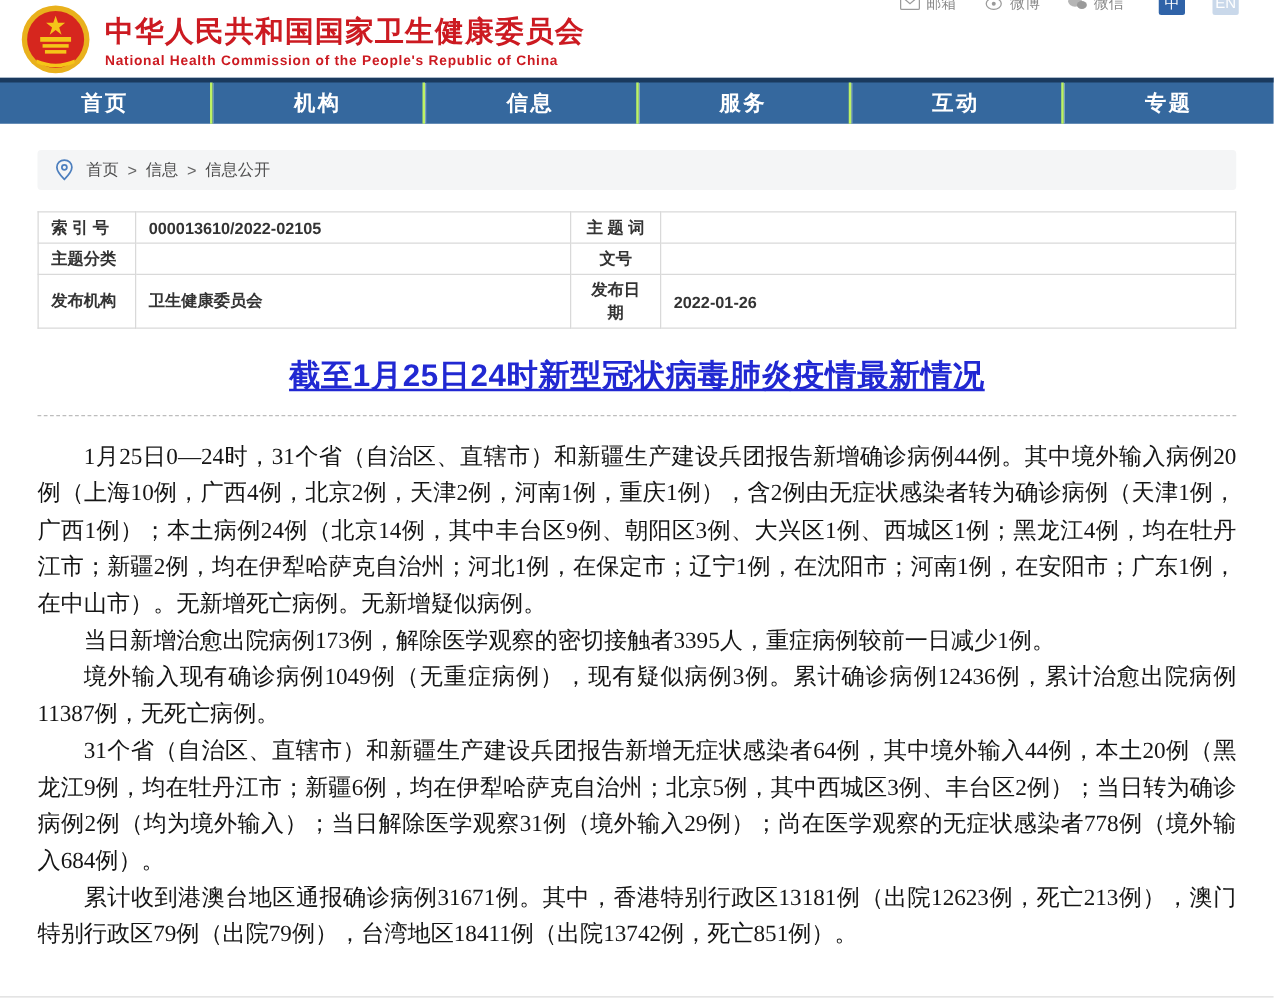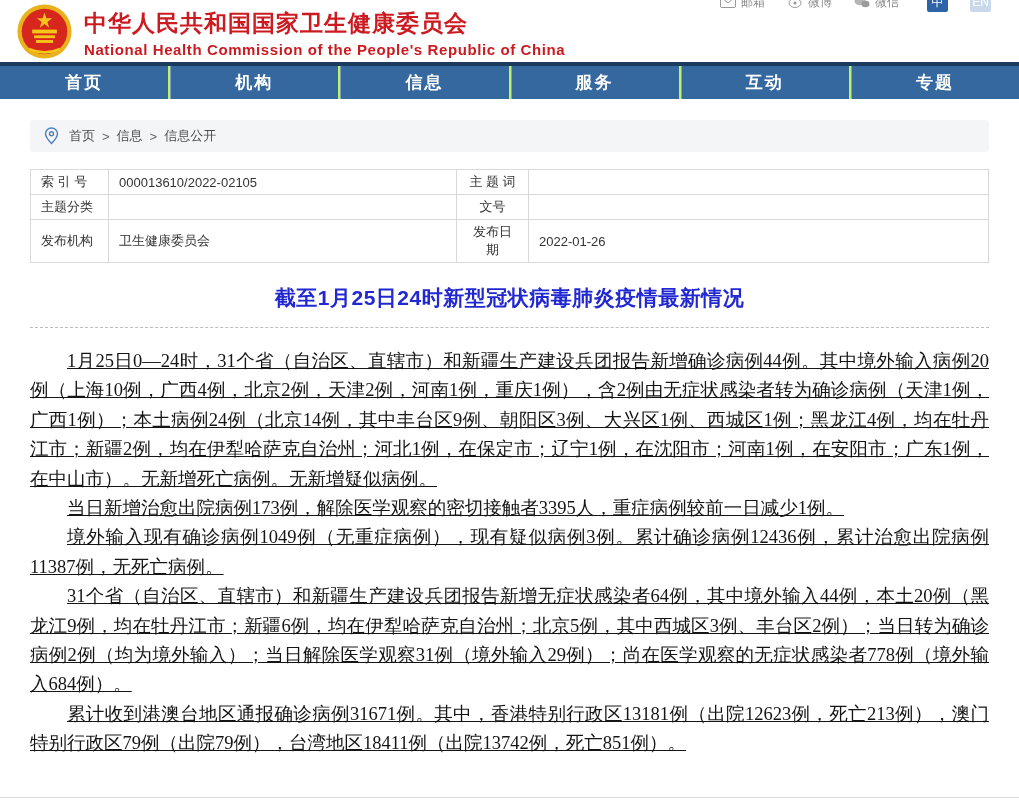--- a/index.html
+++ b/index.html
@@ -15,21 +15,21 @@
   
   .header { position: relative; height: 62px; background: #fff; }
   .brand { position: absolute; left: 16px; top: 3px; display: flex; align-items: center; }
   .emblem { width: 57px; height: 57px; flex: 0 0 auto; }
   .brand-text { margin-left: 11px; padding-top: 2px; }
   .site-title {
     color: #cc1a21; font-size: 23px; font-weight: bold; letter-spacing: 1px;
     line-height: 30px; white-space: nowrap;
   }
   .site-subtitle {
-    color: #cc1a21; font-size: 15px; font-weight: bold; letter-spacing: 0.6px;
+    color: #cc1a21; font-size: 11px; font-weight: bold; letter-spacing: 0.6px;
     margin-top: 3px; white-space: nowrap;
   }
   .quick-links {
     position: absolute; top: -9px; right: 28px;
     display: flex; align-items: center; gap: 22px;
     font-size: 12px; color: #8a8a8a; height: 22px;
   }
   .quick-link { display: flex; align-items: center; gap: 5px; cursor: pointer; }
   .ql-icon { width: 16px; height: 12px; display: inline-block; }
   .lang-box {
@@ -61,43 +61,43 @@
     margin-top: 21px; height: 32px; background: #f4f5f6; border-radius: 3px;
     display: flex; align-items: center; padding-left: 14px;
     font-size: 13px; color: #4d4d4d;
   }
   .pin-icon { width: 15px; height: 18px; margin-right: 10px; }
   .crumb { cursor: pointer; }
   .crumb-sep { margin: 0 7px; color: #666; }
 
   table.meta {
     width: 100%; margin-top: 17px; border-collapse: collapse;
-    font-size: 13px; color: #333;
+    font-size: 13px; color: #333; font-weight: bold;
   }
   table.meta td {
     border: 1px solid #d9d9d9; height: 25px; padding: 3px 10px;
     background: #fff;
   }
   td.c-label1 { width: 78px; }
   td.c-value1 { width: 348px; }
   td.c-label2 { width: 72px; text-align: center; }
 
   .article-title {
     margin-top: 21px; text-align: center;
-    font-size: 21px; font-weight: bold; letter-spacing: 0.5px;
+    font-size: 25px; font-weight: bold; letter-spacing: 0.5px; text-decoration: underline;
   }
   .dashed-sep { margin-top: 15px; border-top: 1px dashed #bdbdbd; height: 0; }
 
   .article-body {
     margin-top: 19px;
     font-family: "Liberation Serif", "DejaVu Serif", serif;
     font-size: 18.5px; line-height: 29.4px; color: #151515;
     text-align: justify;
   }
-  .article-body p { text-indent: 2em; text-decoration: underline; }
+  .article-body p { text-indent: 2em; }
 
   .bottom-line {
     position: absolute; left: 0; right: 0; bottom: 2px;
     border-top: 1px solid #dcdcdc;
   }
 </style>
 </head>
 <body>
 
 <div class="header">

